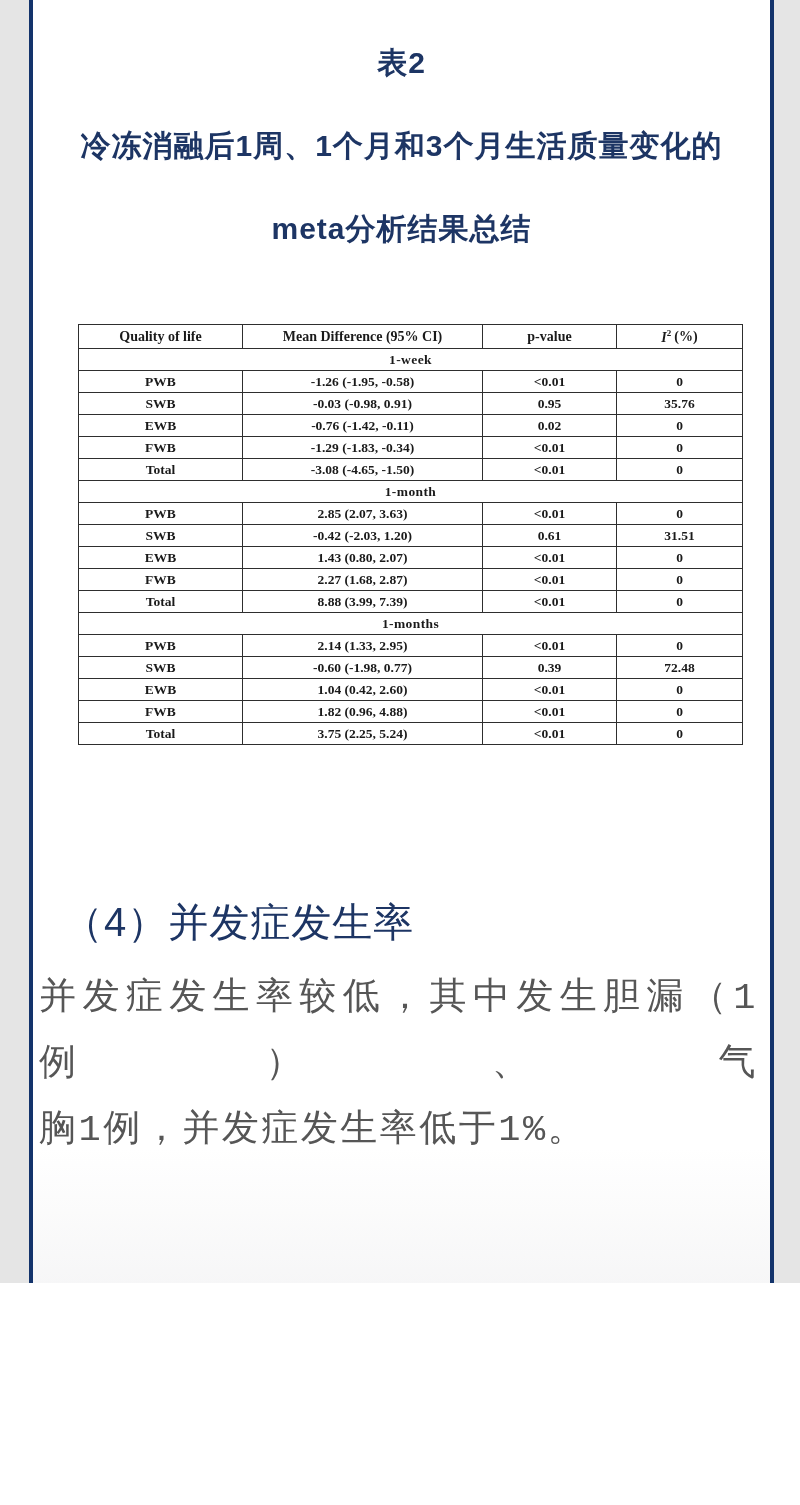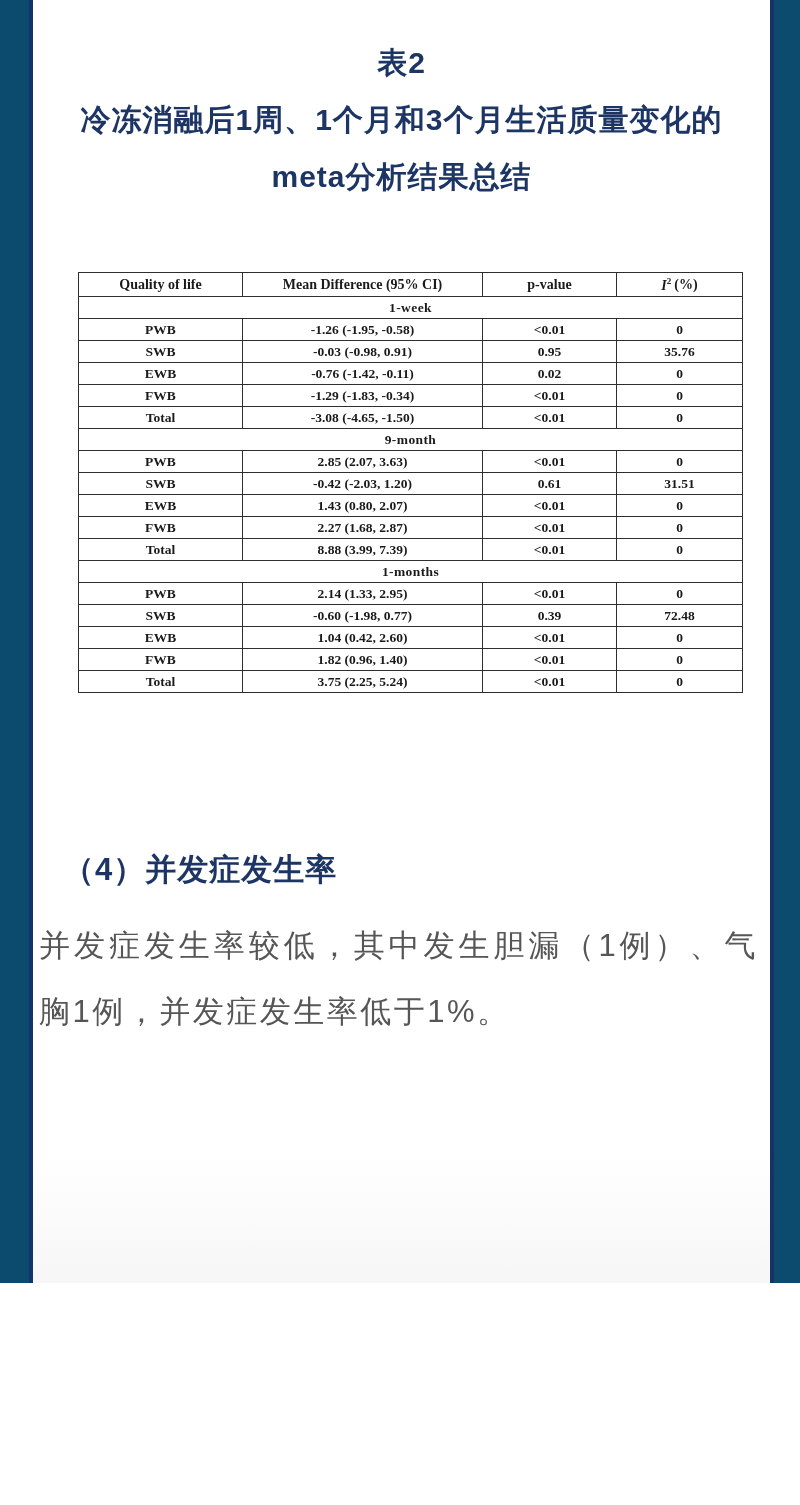--- a/index.html
+++ b/index.html
@@ -1,29 +1,29 @@
 <!DOCTYPE html>
 <html><head>
 <meta charset="utf-8">
 <style>
   * { margin:0; padding:0; box-sizing:border-box; }
   html,body { background:#ffffff; }
   body { width:800px; height:1505px; font-family:"Liberation Sans",sans-serif; }
-  .page { position:relative; width:800px; height:1283px; background:#0c4a6e; overflow:hidden; }
+  .page { position:relative; width:800px; height:1283px; background:#e5e5e5; overflow:hidden; }
 
   .card {
     position:absolute; left:29px; top:-8px; width:745px; height:1414px;
     border-left:4px solid #13336b; border-right:4px solid #13336b; border-bottom:4px solid #13336b;
     background:linear-gradient(180deg,#ffffff 0%,#ffffff 82%,#f4f4f5 94%,#ebebed 100%);
   }
   .inner { position:relative; padding-top:8px; height:100%; }
 
   .titles { margin-top:44px; text-align:center; color:#1d3564; font-weight:bold; }
   .title-line { font-size:30px; line-height:38px; letter-spacing:1px; }
-  .title-line + .title-line { margin-top:19px; }
+  .title-line + .title-line { margin-top:45px; }
   .title-line3 { font-family:"Liberation Sans",sans-serif; }
 
   table.scan {
     border-collapse:collapse; table-layout:fixed; width:664px;
     margin:76px 0 8px 45px;
     font-family:"Liberation Serif",serif; font-weight:bold; color:#1a1a1a;
     filter:blur(0.4px);
     background:#ffffff;
   }
   .scan td {
@@ -31,25 +31,25 @@
     height:22px; font-size:13.5px; padding:0; white-space:nowrap; overflow:hidden;
   }
   .scan td.th { height:24px; font-size:14px; }
   .scan td.section { letter-spacing:0.4px; }
   .scan sup { font-size:9px; font-weight:bold; }
   .scan i { font-family:"Liberation Serif",serif; }
   .scan .unit { margin-left:3px; }
 
   .section-heading {
     margin:156px 12px 0 6px; padding-left:24px;
-    font-size:31px; line-height:42px; font-weight:bold; color:#1d3564;
+    font-size:40px; line-height:42px; font-weight:normal; color:#1d3564;
     letter-spacing:1px;
   }
   .body-text { margin:22px 12px 0 6px; color:#565656; }
-  .body-line { font-size:31px; line-height:66px; letter-spacing:2.5px; }
+  .body-line { font-size:37px; line-height:66px; letter-spacing:2.5px;font-family:Liberation Mono, monospace; }
   .body-line.justify { text-align:justify; text-align-last:justify; }
 </style>
 </head>
 <body>
 
 <div class="page">
   <div class="card">
     <div class="inner">
 
       <div class="titles">
@@ -101,21 +101,21 @@
             <td>0</td>
           </tr>
           <tr>
             <td>Total</td>
             <td>-3.08 (-4.65, -1.50)</td>
             <td>&lt;0.01</td>
             <td>0</td>
           </tr>
 
           <tr>
-            <td class="section" colspan="4">9-month</td>
+            <td class="section" colspan="4">1-month</td>
           </tr>
           <tr>
             <td>PWB</td>
             <td>2.85 (2.07, 3.63)</td>
             <td>&lt;0.01</td>
             <td>0</td>
           </tr>
           <tr>
             <td>SWB</td>
             <td>-0.42 (-2.03, 1.20)</td>
@@ -157,21 +157,21 @@
             <td>72.48</td>
           </tr>
           <tr>
             <td>EWB</td>
             <td>1.04 (0.42, 2.60)</td>
             <td>&lt;0.01</td>
             <td>0</td>
           </tr>
           <tr>
             <td>FWB</td>
-            <td>1.82 (0.96, 1.40)</td>
+            <td>1.82 (0.96, 4.88)</td>
             <td>&lt;0.01</td>
             <td>0</td>
           </tr>
           <tr>
             <td>Total</td>
             <td>3.75 (2.25, 5.24)</td>
             <td>&lt;0.01</td>
             <td>0</td>
           </tr>
         </tbody>

